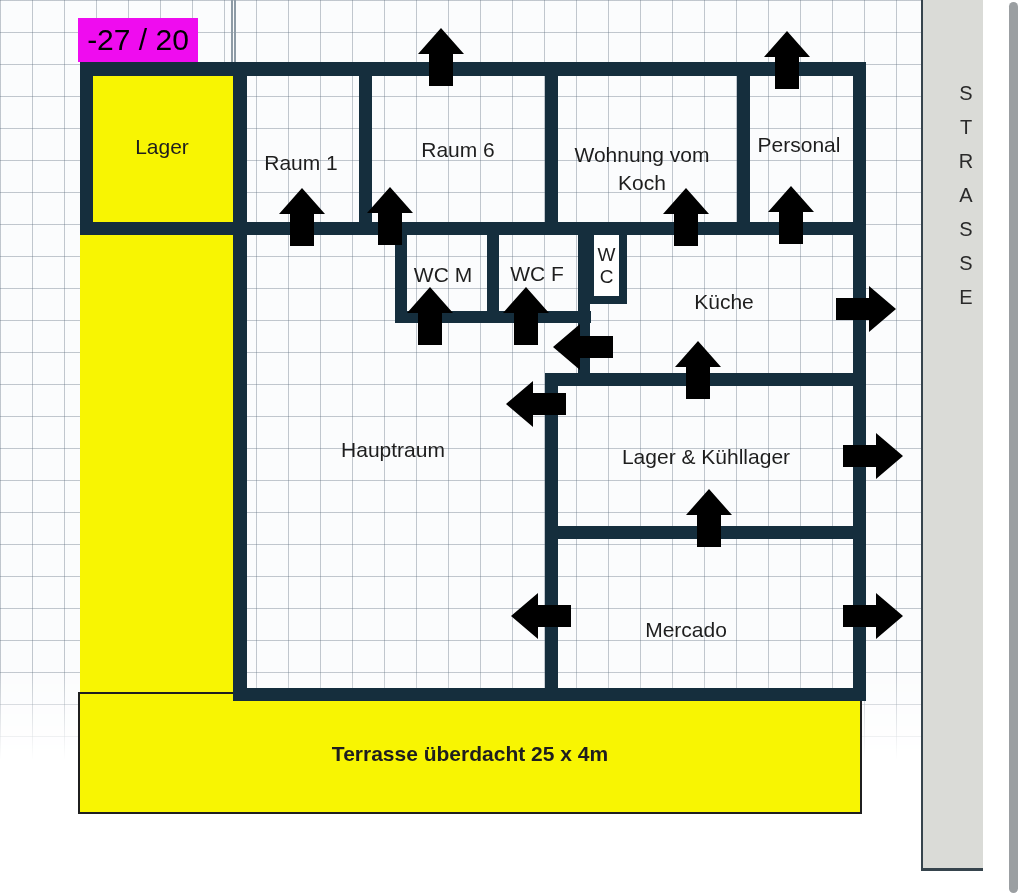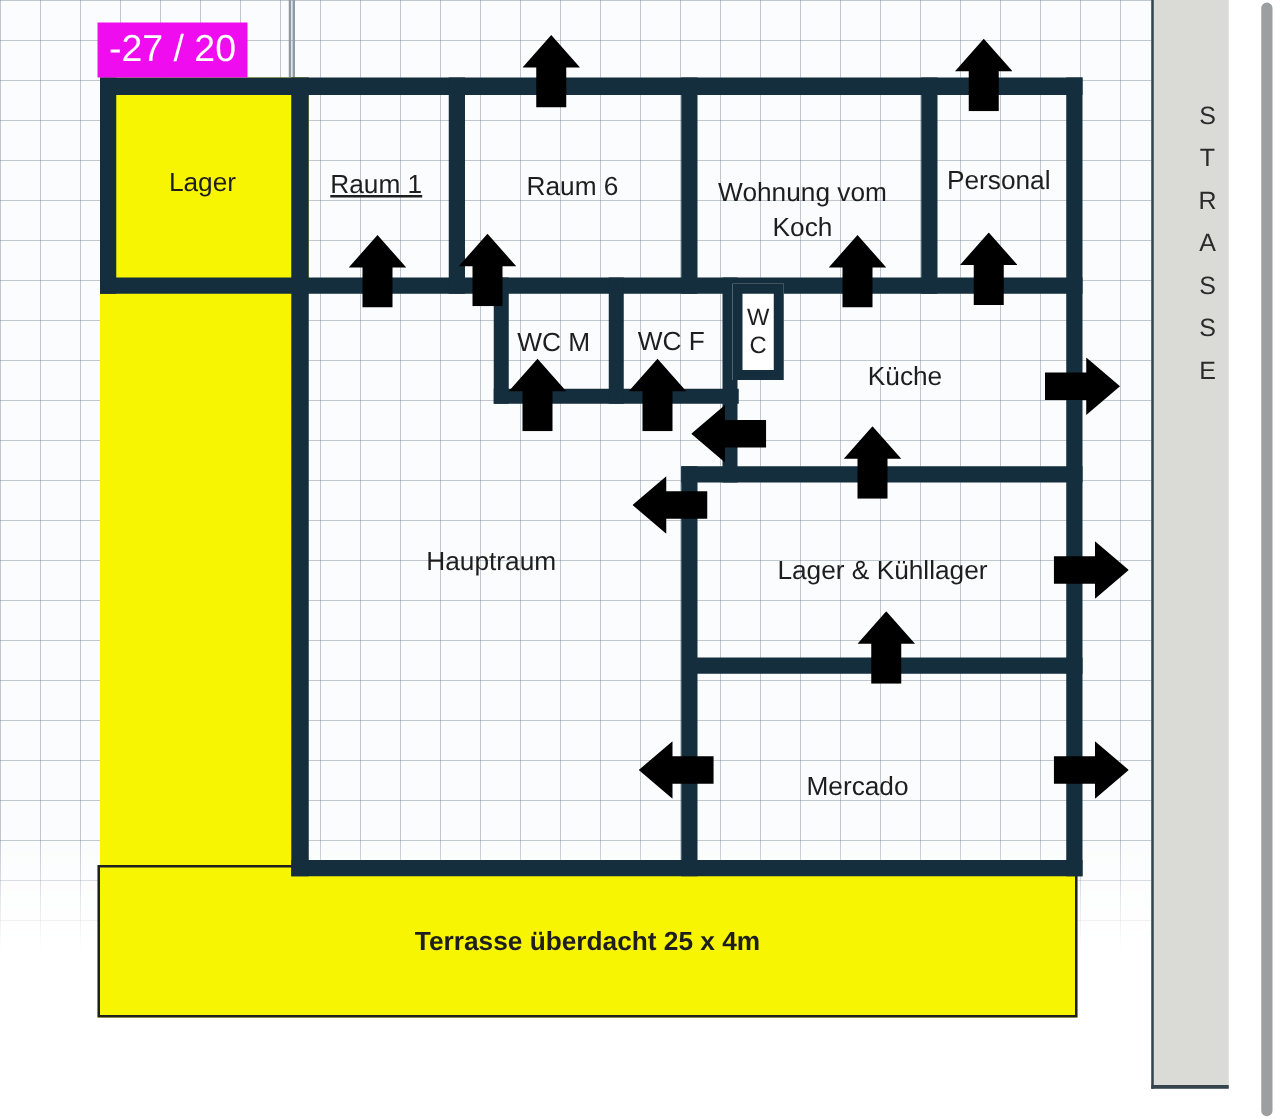--- a/index.html
+++ b/index.html
@@ -26,21 +26,21 @@
     text-align:center;white-space:nowrap;
   }
   .room-label.wrap{white-space:normal;margin-top:24px;}
   #wc-small-box{
     position:absolute;left:586px;top:227px;width:41px;height:77px;
     background:#ffffff;border:8px solid #152e3d;box-sizing:border-box;
     display:flex;flex-direction:column;align-items:center;justify-content:center;
     font-size:19px;line-height:22px;color:#1e1e1e;
   }
   .tag{
-    position:absolute;background:#ef0cef;color:#ffffff;
+    position:absolute;background:#ef0cef;color:#000000;
     display:flex;align-items:center;justify-content:center;
     font-size:30px;font-weight:400;
   }
   #strasse{
     position:absolute;left:921px;top:0;width:62px;height:871px;
     background:#dadbd7;border-left:2px solid #36444d;border-bottom:3px solid #36444d;
     box-sizing:border-box;
   }
   #strasse .letters{
     position:absolute;left:28px;top:82px;width:30px;
@@ -176,21 +176,21 @@
         </svg>
       </div>
       <div class="door-arrow" style="left: 843px; top: 593px; width: 60px; height: 46px;">
         <svg width="60" height="46" viewBox="0 0 60 46">
           <polygon points="60,23 33,0 33,12 0,12 0,34 33,34 33,46" fill="#000000"></polygon>
         </svg>
       </div>
     </div>
 
   <div class="room-label" style="left:102px;top:134px;width:120px;">Lager</div>
-  <div class="room-label" style="left:241px;top:135px;width:120px;text-decoration:underline;">Raum 1</div>
+  <div class="room-label" style="left:241px;top:150px;width:120px;">Raum 1</div>
   <div class="room-label" style="left:398px;top:137px;width:120px;">Raum 6</div>
   <div class="room-label wrap" style="left:551px;top:117px;width:182px;line-height:28px;">Wohnung vom Koch</div>
   <div class="room-label" style="left:729px;top:132px;width:140px;">Personal</div>
   <div class="room-label" style="left:398px;top:262px;width:90px;">WC M</div>
   <div class="room-label" style="left:492px;top:261px;width:90px;">WC F</div>
   <div class="room-label" style="left:664px;top:289px;width:120px;">Küche</div>
   <div class="room-label" style="left:313px;top:437px;width:160px;">Hauptraum</div>
   <div class="room-label" style="left:586px;top:444px;width:240px;">Lager &amp; Kühllager</div>
   <div class="room-label" style="left:616px;top:601px;width:140px;margin-top:16px;">Mercado</div>
   <div class="room-label" style="left:220px;top:741px;width:500px;font-weight:bold;">Terrasse überdacht  25 x 4m</div>

